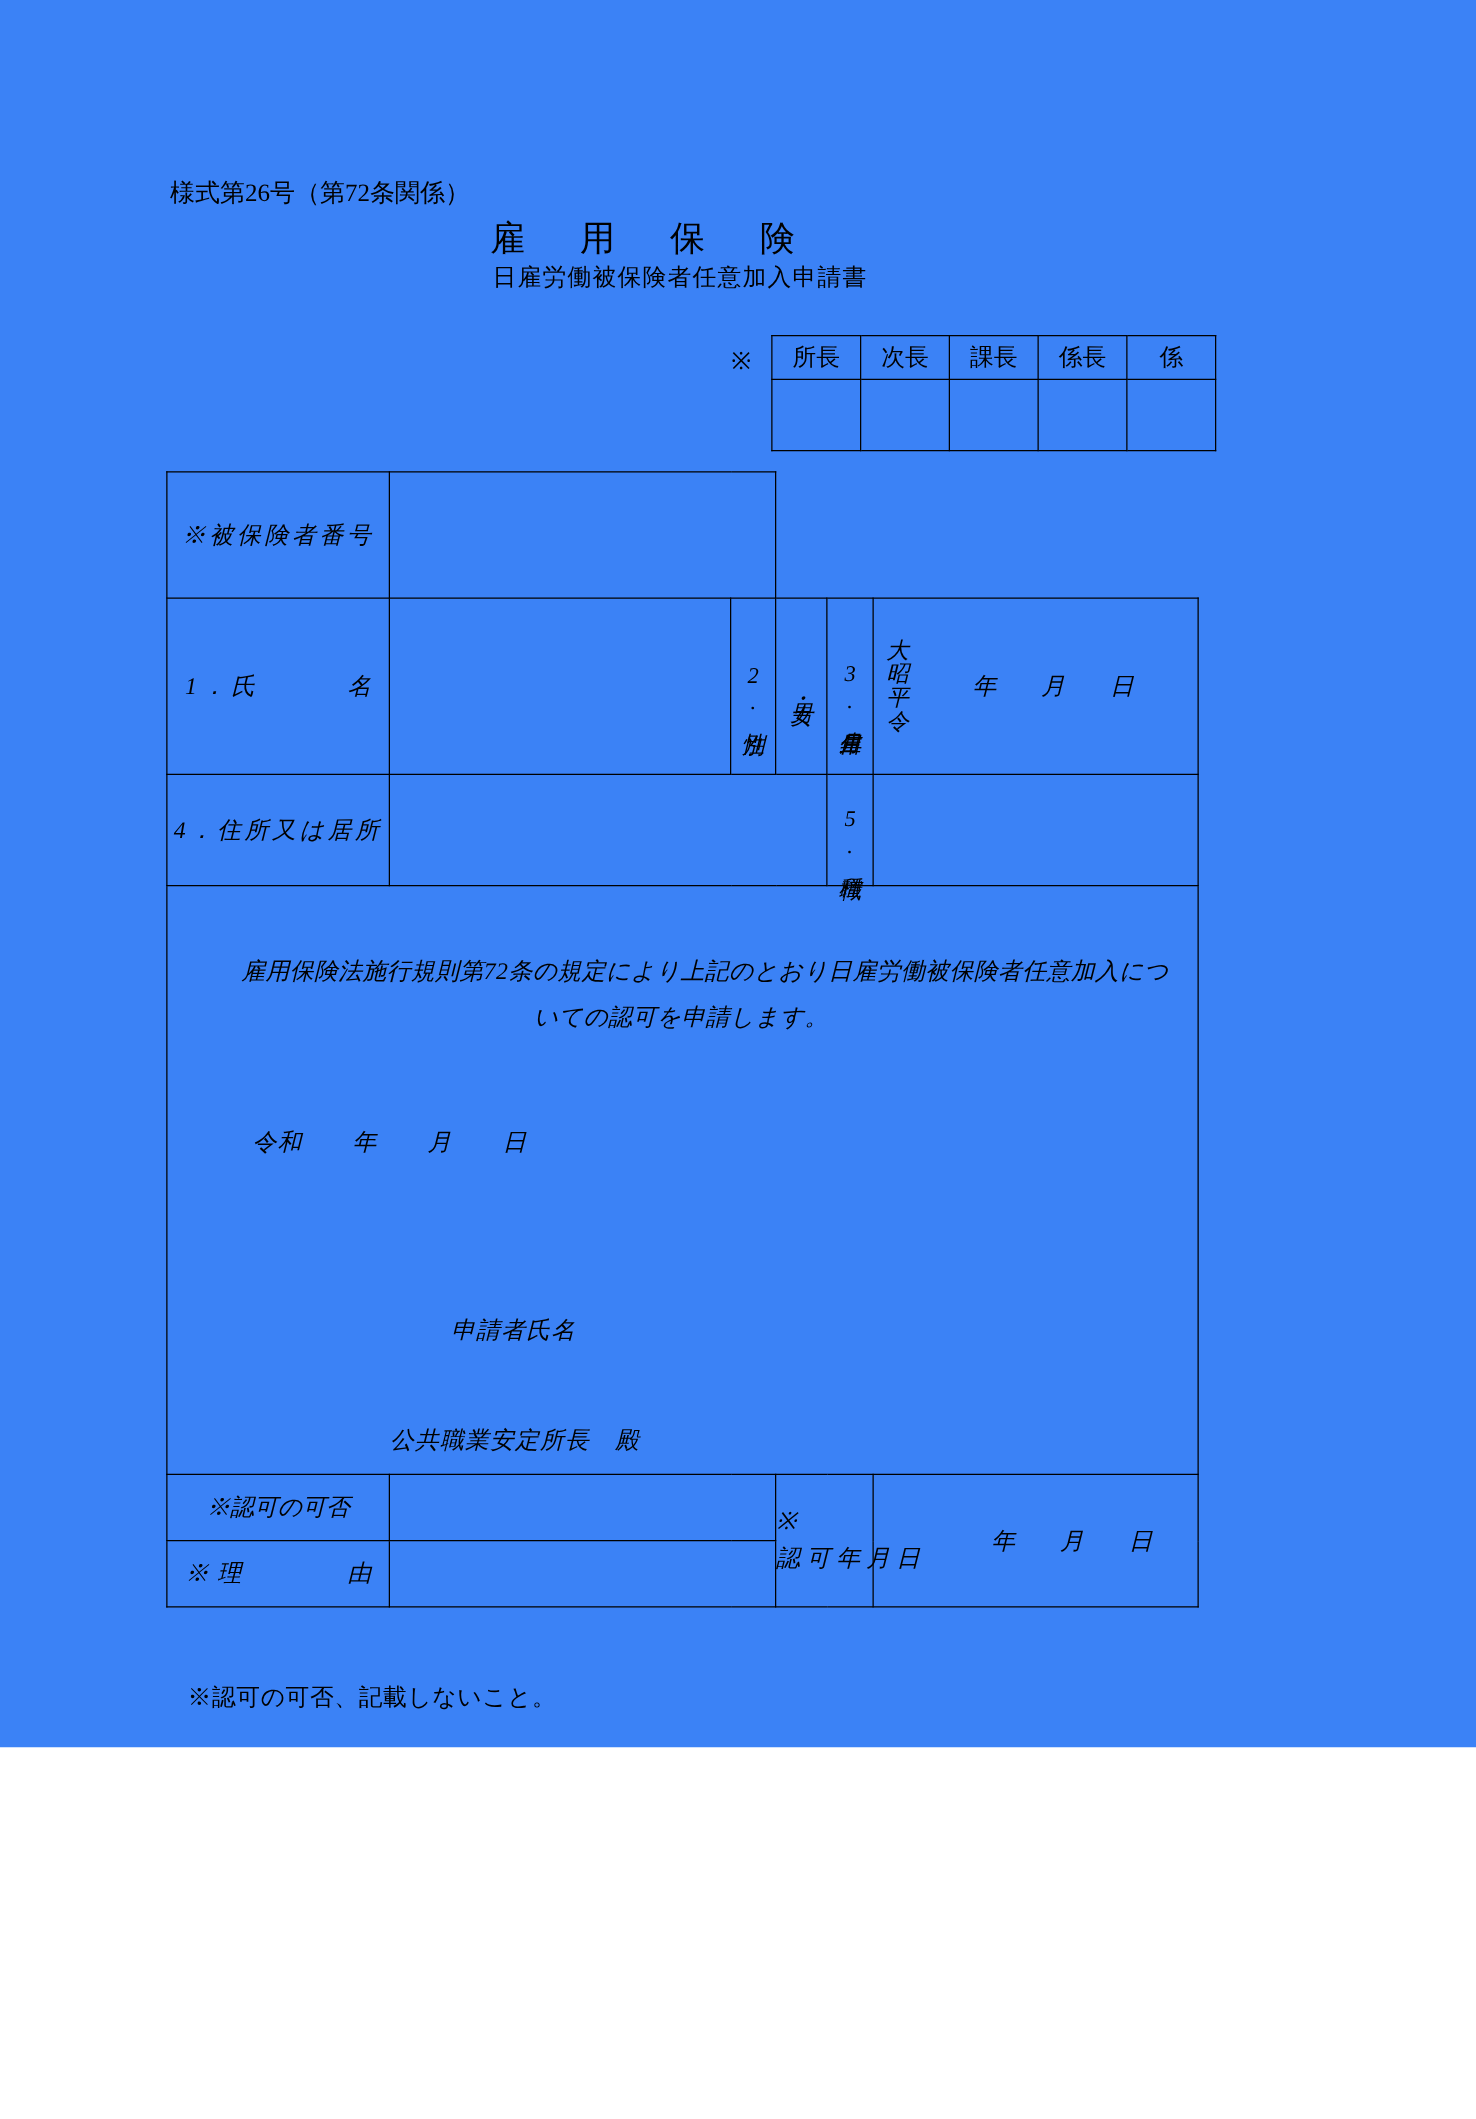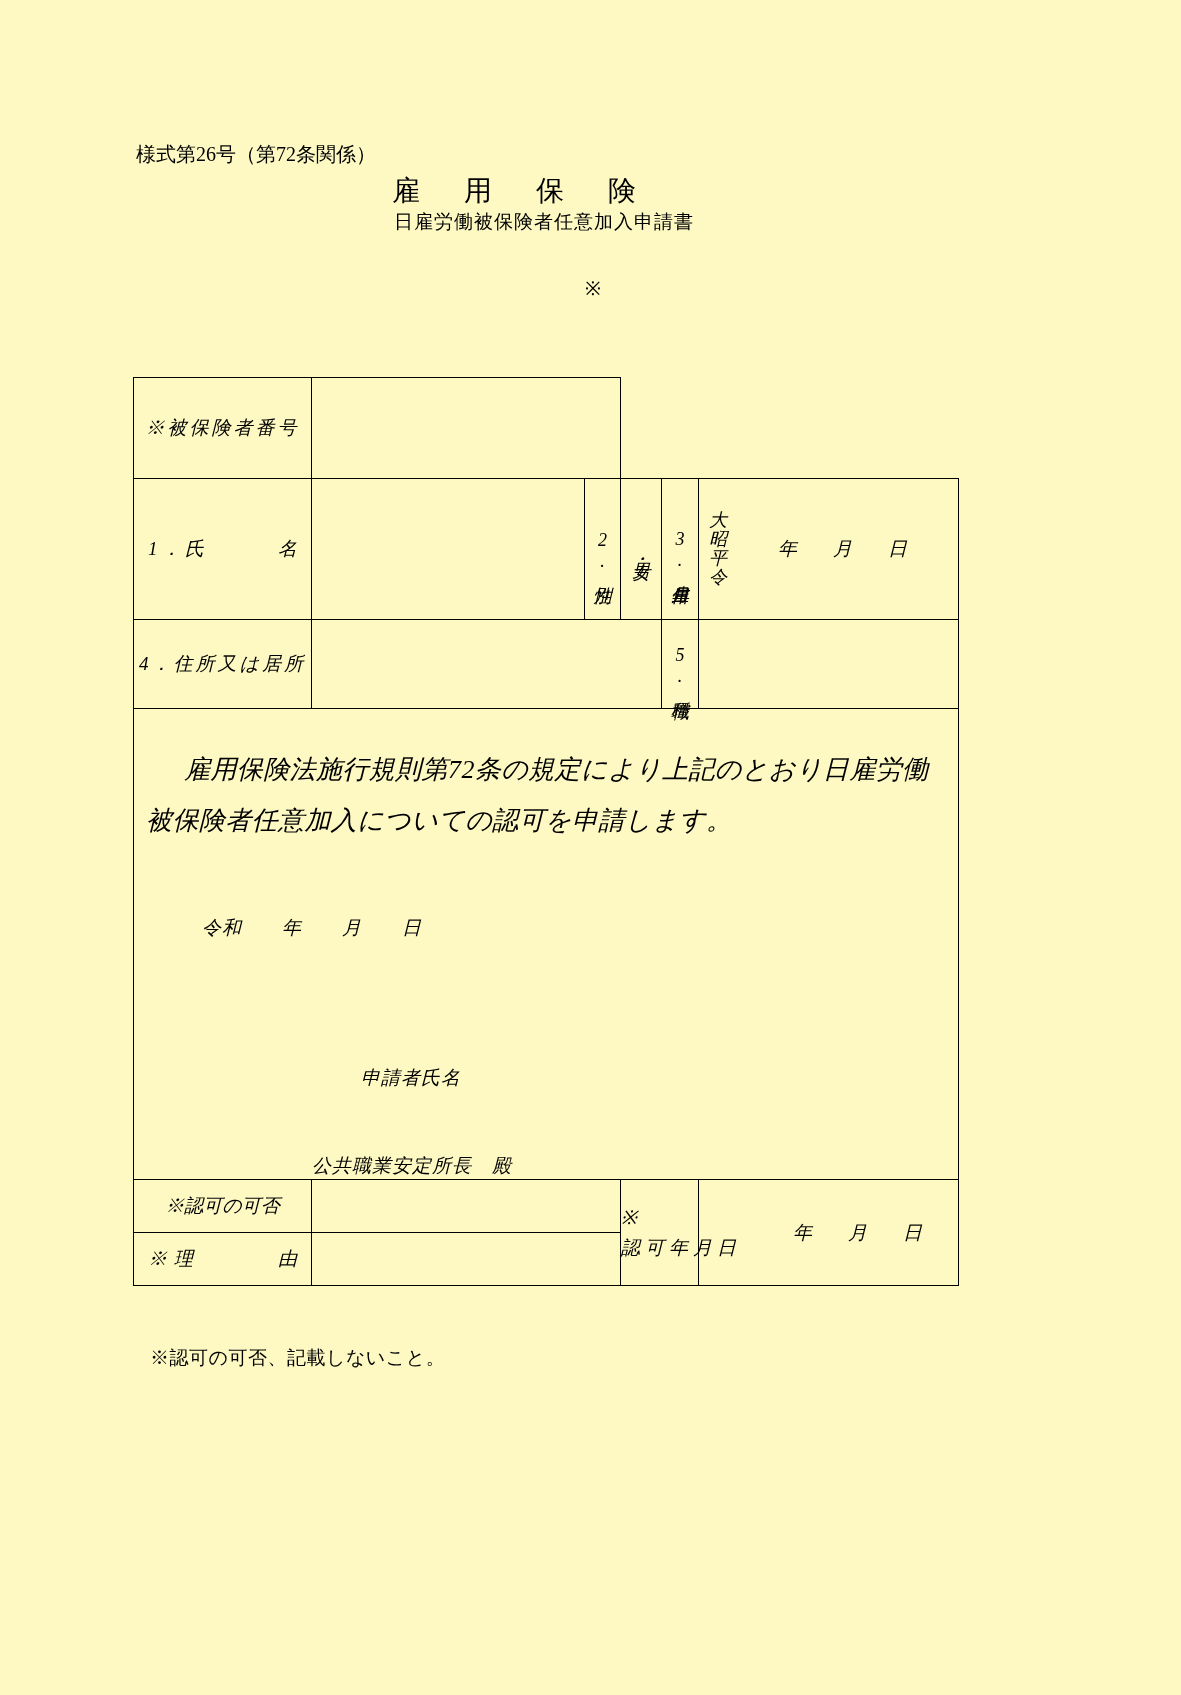--- a/index.html
+++ b/index.html
@@ -7,22 +7,22 @@
     padding: 0;
     background: #ffffff;
   }
   body {
     font-family: "Liberation Serif", "DejaVu Serif", serif;
     color: #000000;
   }
   #page {
     position: relative;
     width: 1181px;
-    height: 1695px;
-    background: #fef9c3;
+    height: 1398px;
+    background: #3b82f6;
     overflow: hidden;
   }
 
   
   .form-no {
     position: absolute;
     left: 136px;
     top: 141px;
     font-size: 20px;
     letter-spacing: 0px;
@@ -151,24 +151,25 @@
 
   
   .body-cell {
     height: 470px;
     vertical-align: top;
     position: relative;
   }
   .decl-p {
     margin: 0;
     padding: 36px 14px 0 12px;
-    font-size: 26px;
+    font-size: 19px;
     line-height: 1.95;
     text-indent: 38px;
     letter-spacing: 0.4px;
+    text-align: center;
   }
   .decl-date {
     margin: 16px;
     padding: 52px 0 0 52px;
     font-size: 19px;
     letter-spacing: 1px;
     white-space: nowrap;
   }
   .applicant-name {
     margin: 0;
@@ -220,20 +221,38 @@
 </head>
 <body>
 
 <div id="page">
 
   <div class="form-no">様式第26号（第72条関係）</div>
   <div class="title-main">雇用保険</div>
   <div class="title-sub">日雇労働被保険者任意加入申請書</div>
 
   <div class="stamp-mark">※</div>
+  <table class="stamp-table">
+    <tbody>
+        <tr class="head">
+      <td>所長</td>
+      <td>次長</td>
+      <td>課長</td>
+      <td>係長</td>
+      <td>係</td>
+    </tr>
+    <tr class="body">
+      <td></td>
+      <td></td>
+      <td></td>
+      <td></td>
+      <td></td>
+    </tr>
+  </tbody>
+    </table>
 
   <table class="main-table">
     <colgroup>
       <col style="width:178px">
       <col style="width:273px">
       <col style="width:36px">
       <col style="width:41px">
       <col style="width:37px">
       <col style="width:260px">
     </colgroup>

